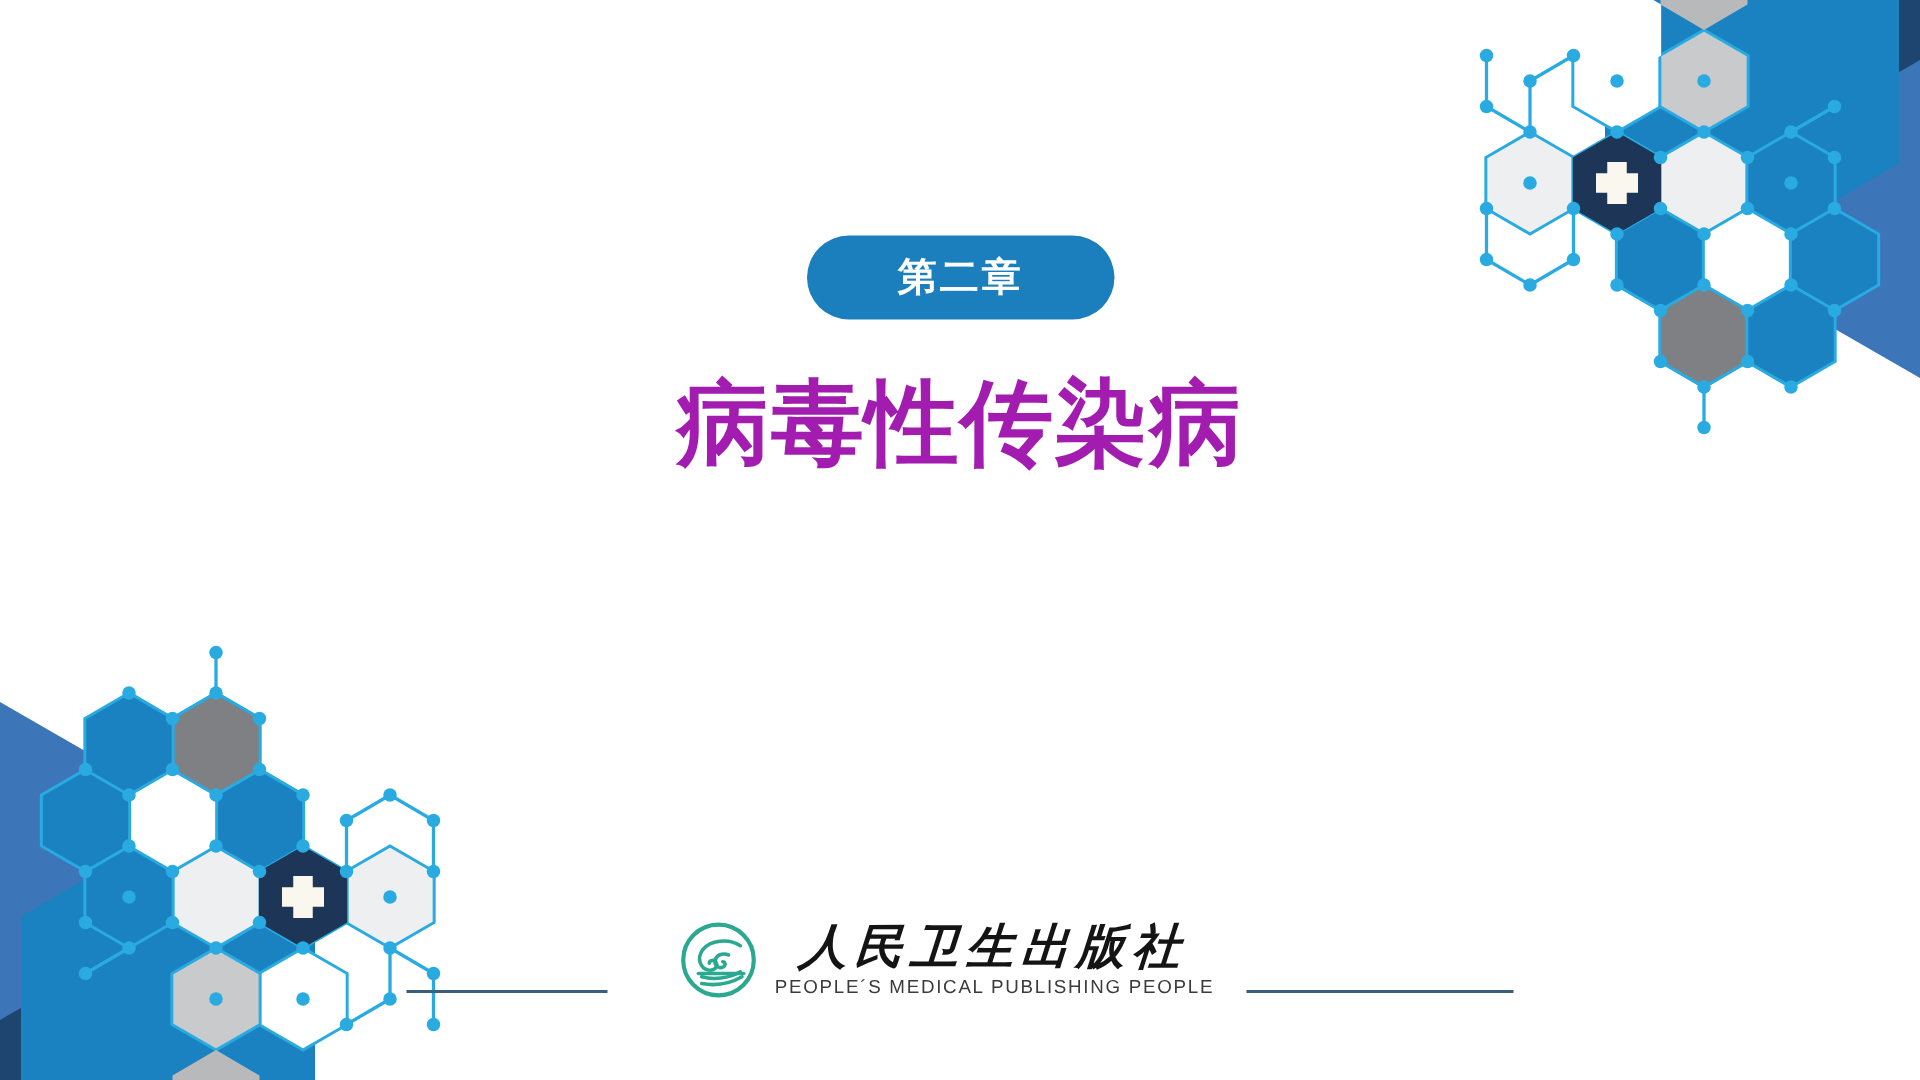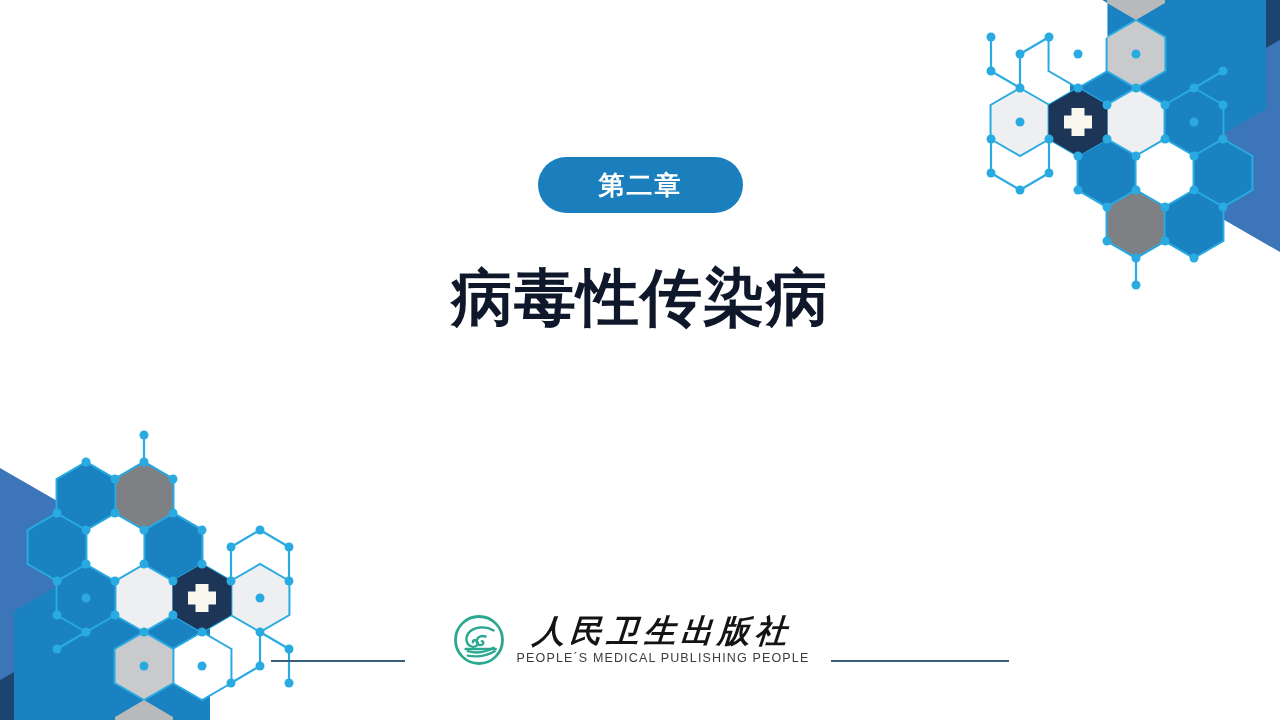--- a/index.html
+++ b/index.html
@@ -66,24 +66,24 @@
     font-size: 26px;
     font-weight: bold;
     letter-spacing: 2px;
     line-height: 1;
     font-family: "DejaVu Sans", "Liberation Sans", sans-serif;
   }
 
   #slide-title {
     position: absolute;
     left: 0;
-    top: 264px;
+    top: 248px;
     width: 1280px;
     text-align: center;
-    color: #0f172a;
+    color: #a21caf;
     font-size: 62px;
     font-weight: bold;
     letter-spacing: 1px;
     line-height: 1.1;
     font-family: "DejaVu Sans", "Liberation Sans", sans-serif;
   }
 
   
   #footer {
     position: absolute;

